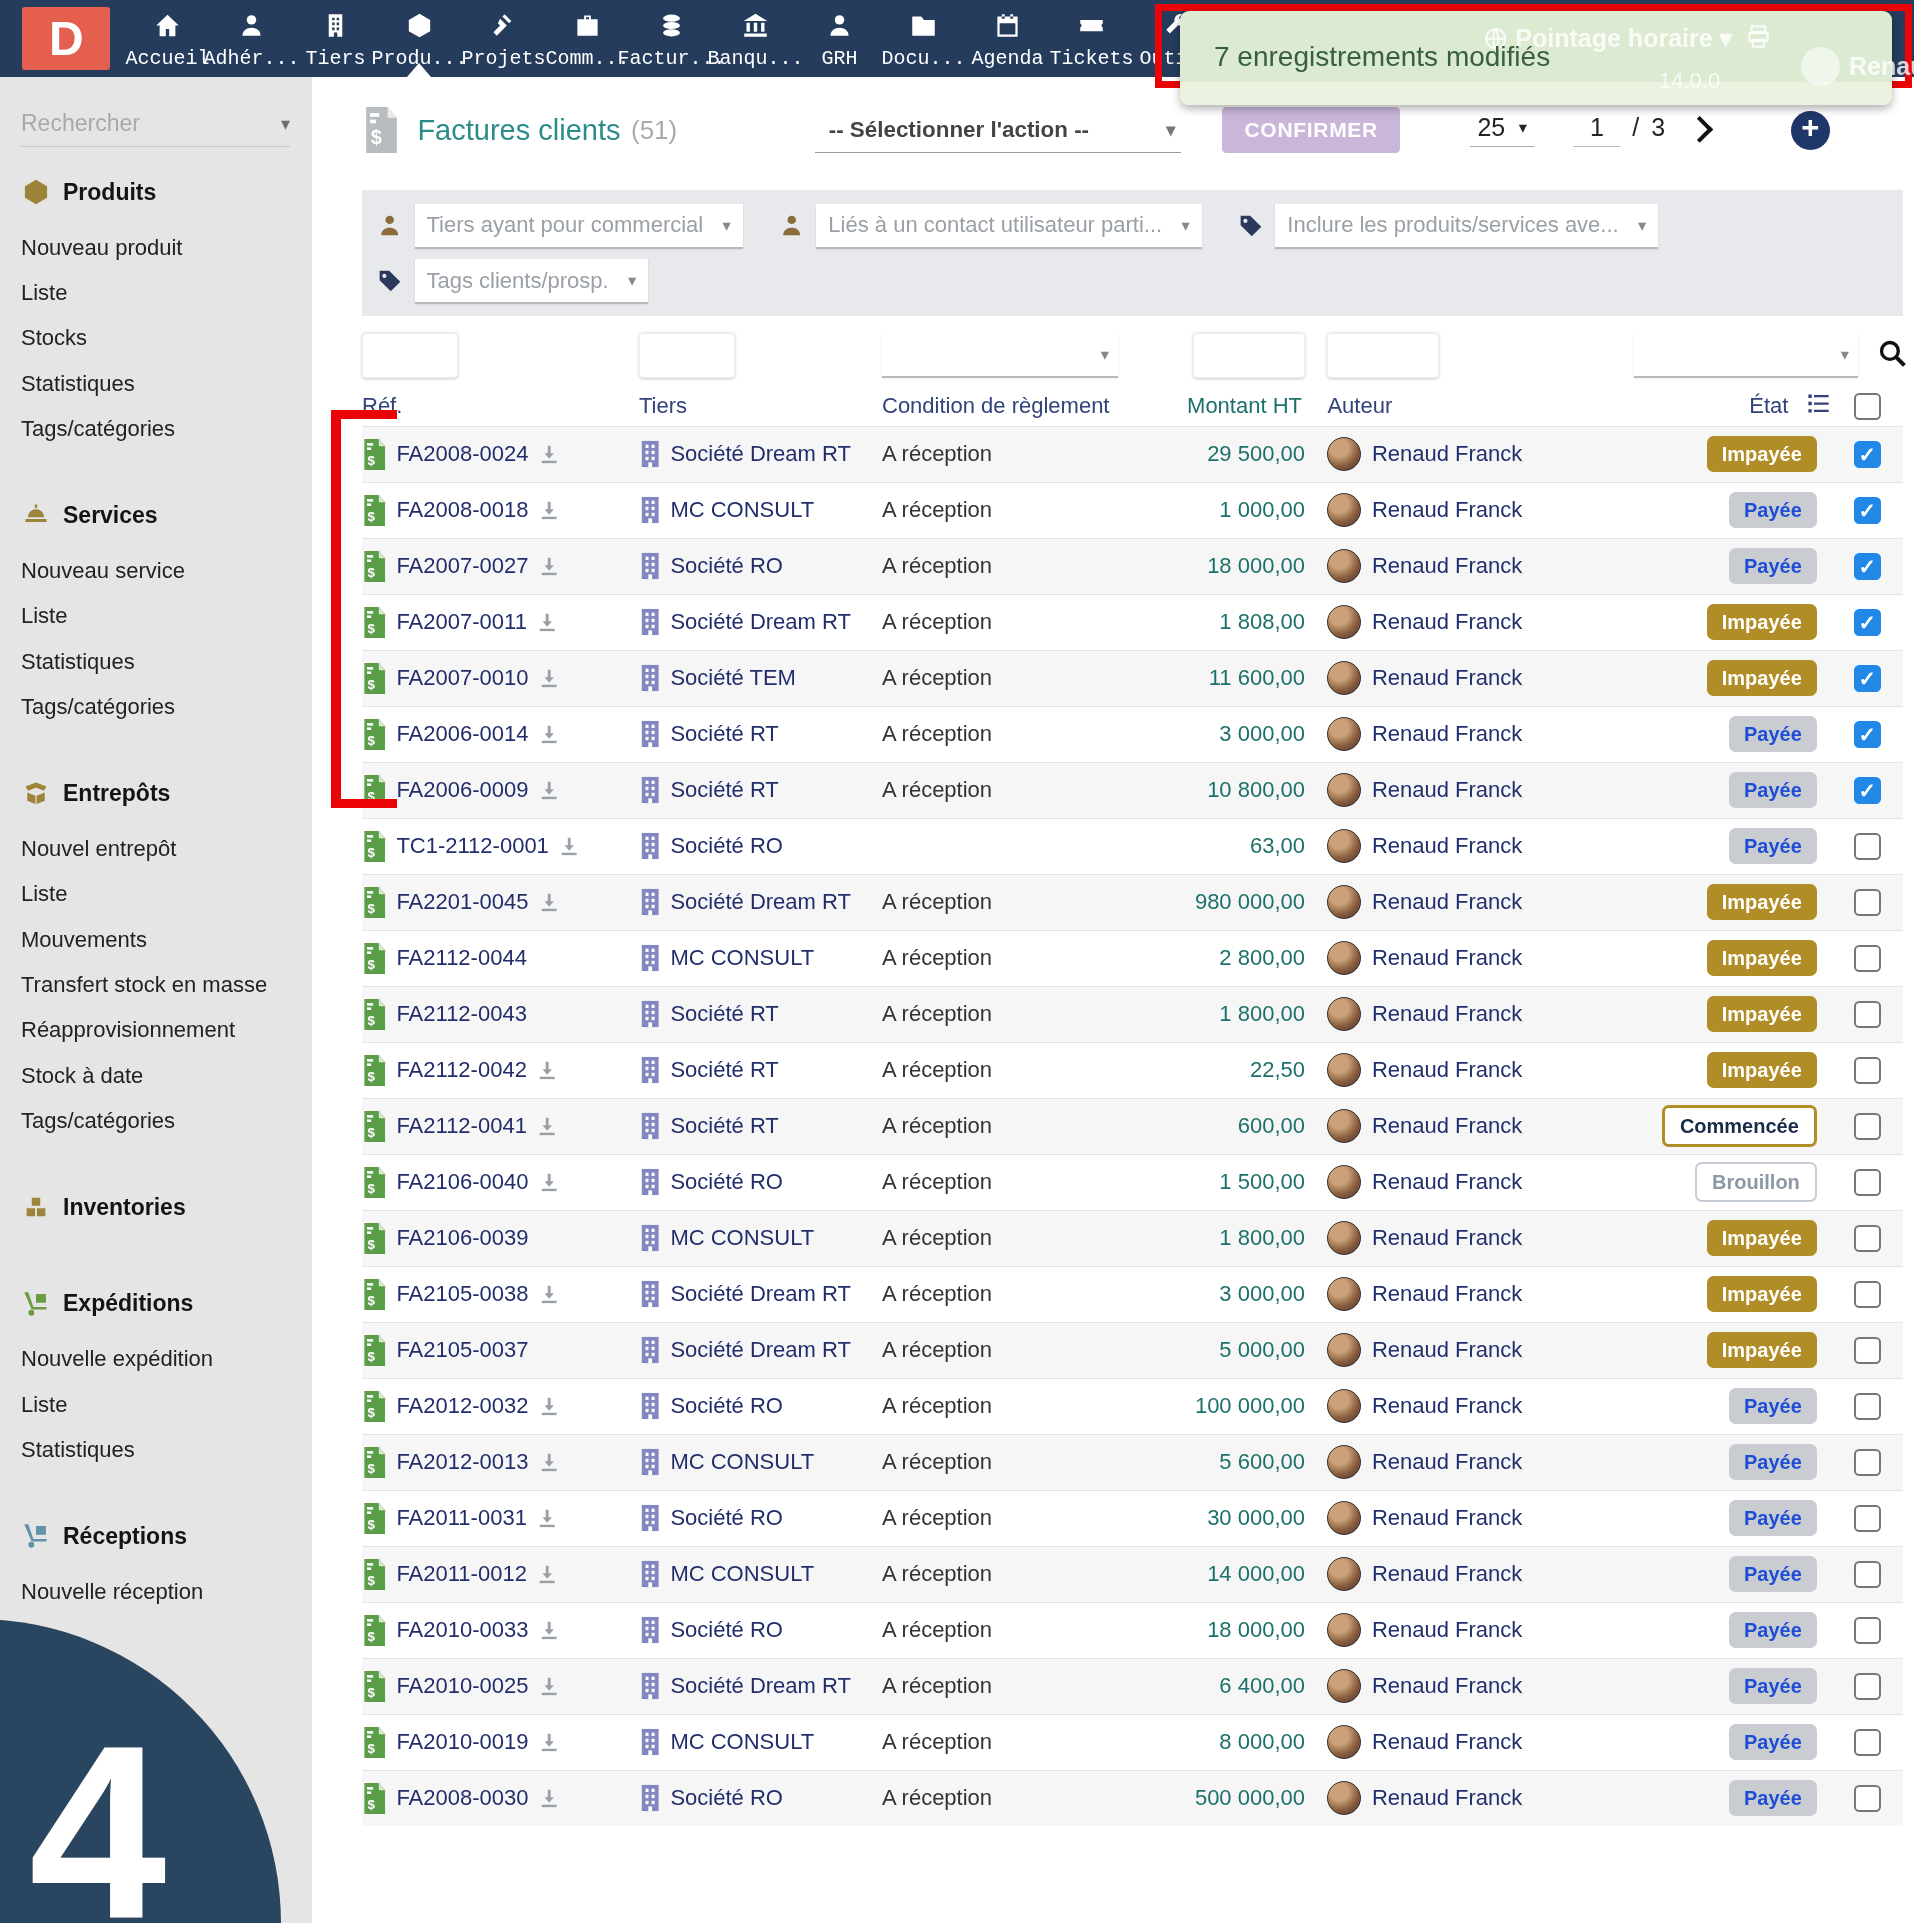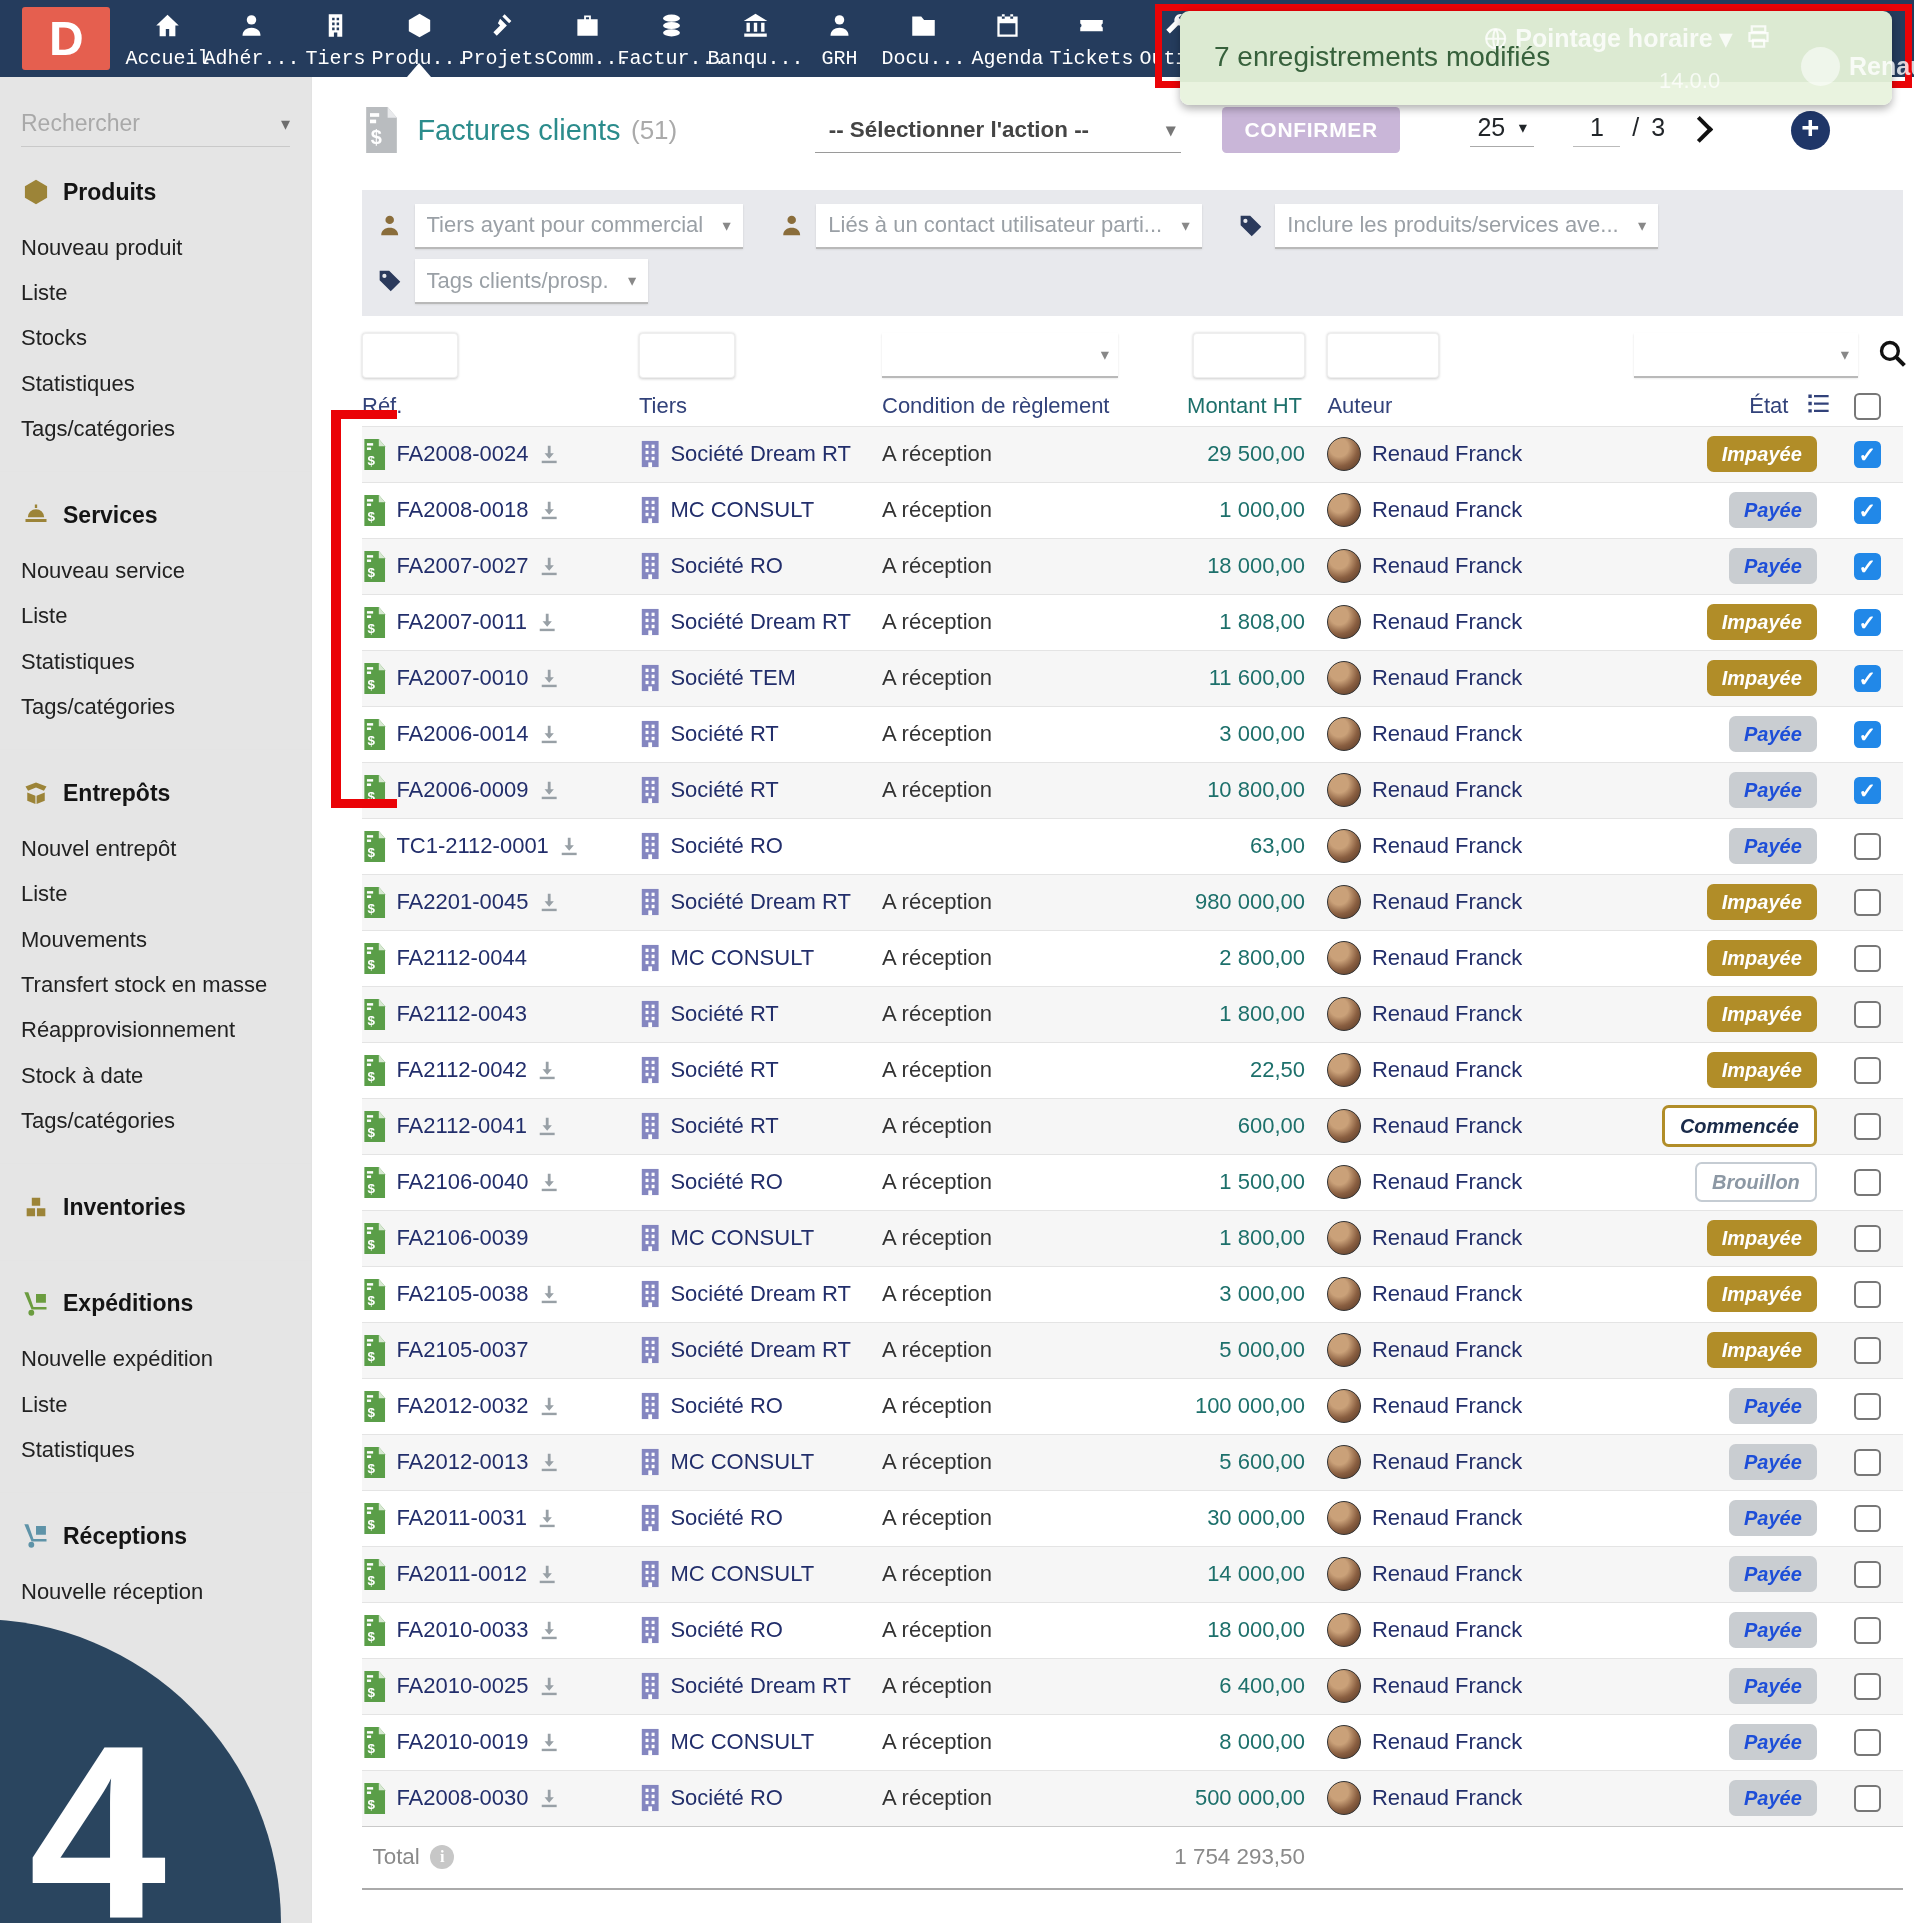--- a/index.html
+++ b/index.html
@@ -99,21 +99,21 @@
   .dl-ic svg{fill:#98a0a6;}
   .c-tiers{display:flex;align-items:center;gap:9px;}
   .bld-ic{width:22.4px;height:28px;flex:none;}
   .tiers-link{color:#222e6b;cursor:pointer;white-space:nowrap;}
   .c-cond{color:#333;}
   .c-amount{text-align:right;color:#1d706b;}
   .c-author{display:flex;align-items:center;gap:10.5px;padding-left:22.4px;}
   .avatar{width:34px;height:34px;border-radius:50%;flex:none;background:radial-gradient(circle at 35% 30%, #caa179 0 30%, #8a5f41 60%, #4a3122 100%);border:0.7px solid #333;}
   .author-name{color:#222e6b;white-space:nowrap;}
   .c-state{display:flex;justify-content:flex-end;padding-right:15px;}
-  .badge{font-size:20px;font-weight:bold;padding:6.7px 15px;border-radius:6.7px;white-space:nowrap;font-style:italic;}
+  .badge{font-size:20px;font-weight:bold;padding:6.7px 15px;border-radius:6.7px;white-space:nowrap;}
   .badge.unpaid{background:#b18d28;color:#fff;}
   .badge.paid{background:#c9cdd1;color:#1d4ed8;}
   .badge.started{background:#fff;border:3px solid #b18d28;color:#1a2b4a;}
   .badge.draft{background:#fff;border:2.2px solid #c5ccd3;color:#8c98a4;}
   .c-check{display:flex;justify-content:center;}
   .cb{width:27px;height:27px;border-radius:5.2px;cursor:pointer;}
   .cb.off{background:#fff;border:2.2px solid #777;}
   .cb.on{background:#2188e8;border:2.2px solid #2188e8;color:#fff;font-size:21px;font-weight:bold;text-align:center;line-height:24px;}
   .cb.on::after{content:"✓";}
   .total-row{height:64px;border-top:1.5px solid #c9c9c9;border-bottom:2.2px solid #aaa;font-size:22.4px;color:#8a8a8a;}
@@ -1621,32 +1621,20 @@
           <span class="author-name">Renaud Franck</span>
         </div>
         <div class="c-state">
           <span class="badge paid">Payée</span>
         </div>
         <div class="c-check">
           <span class="cb off"></span>
         </div>
       </div>
 
-    <div class="grid total-row">
-      <div class="total-label">
-        <span>Total</span>
-        <span class="info-ic">i</span>
-      </div>
-      <div></div>
-        <div></div>
-      <div class="total-amount">1 754 293,50</div>
-      <div></div>
-        <div></div>
-        <div></div>
-    </div>
   </div>
 </div>
 
 <div class="red-bracket"></div>
 <div class="red-rect"></div>
 
 <div class="toast">
   <div class="ghost pointage">
     <svg width="25.4" height="25.4" viewBox="0 0 24 24">
         <circle cx="12" cy="12" r="9"></circle>

